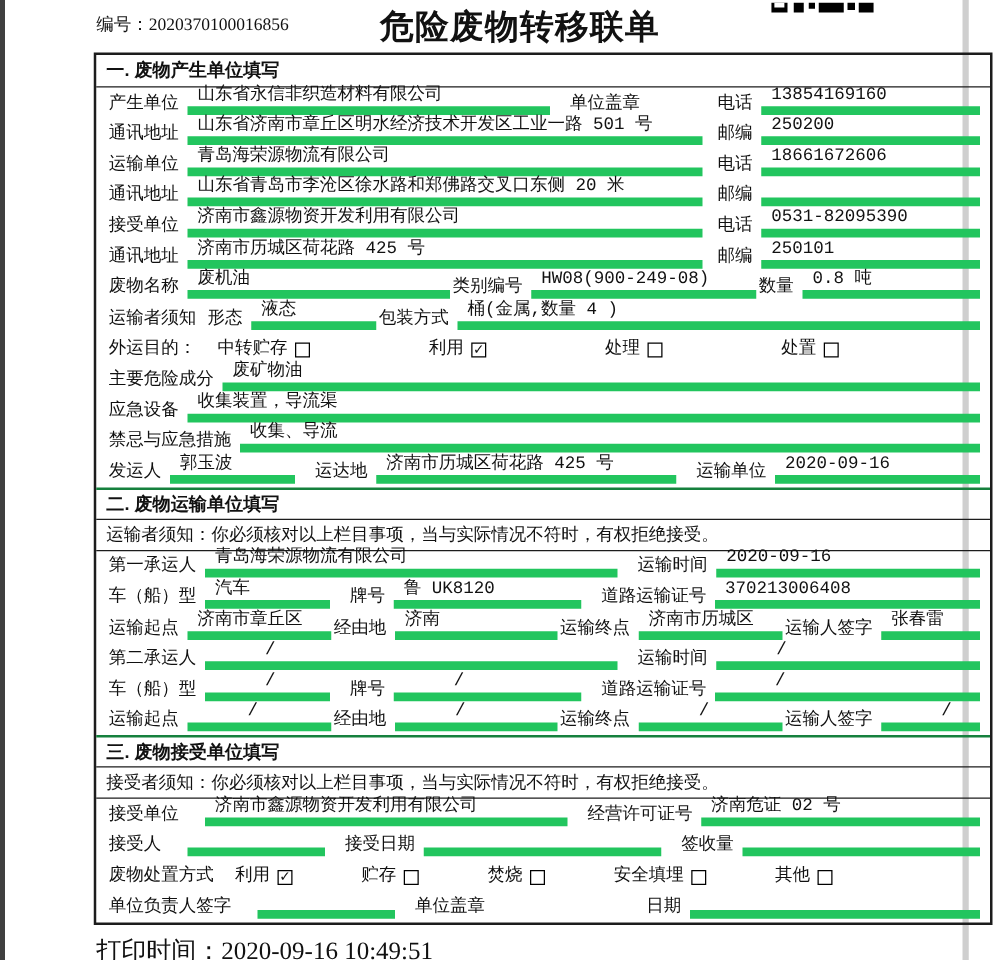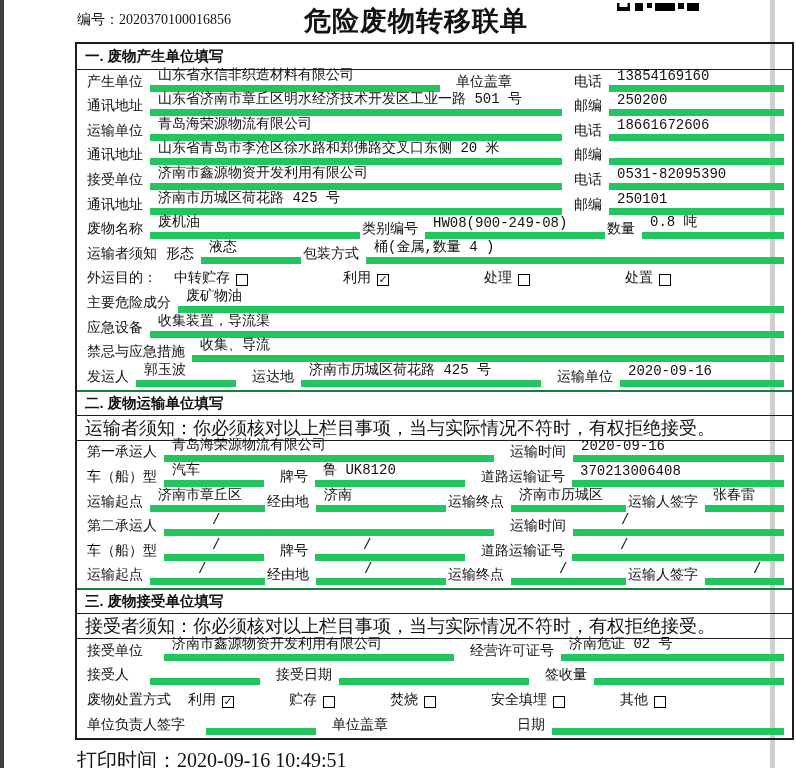--- a/index.html
+++ b/index.html
@@ -33,21 +33,21 @@
   .formbox { border:2px solid #1c1c1c; width:719px; }
   .sec-h {
     display:flex; align-items:center; height:26px; padding:0 8px;
     font-family:"Liberation Sans","DejaVu Sans",sans-serif;
     font-weight:bold; font-size:14.5px;
     border-bottom:1.5px solid #1c1c1c;
   }
   .sec-h.topline { border-top:2px solid #15803d; }
   .notice {
     display:flex; align-items:center; height:25px; padding:0 8px;
-    border-bottom:1.5px solid #1c1c1c; font-size:18px;font-family:Liberation Serif, serif;
+    border-bottom:1.5px solid #1c1c1c; font-size:14px;font-family:Liberation Serif, serif;
   }
   .row {
     display:flex; align-items:flex-end;
     height:24.6px; padding:0 8px 3px 8px;
   }
   .lbl { white-space:nowrap; padding:0 7px 1px 2px; }
   .val {
     border-bottom:7px solid #22c55e; white-space:nowrap;
     padding:0 4px 1px 8px; min-height:17px;font-family:Liberation Mono, monospace;
   }

